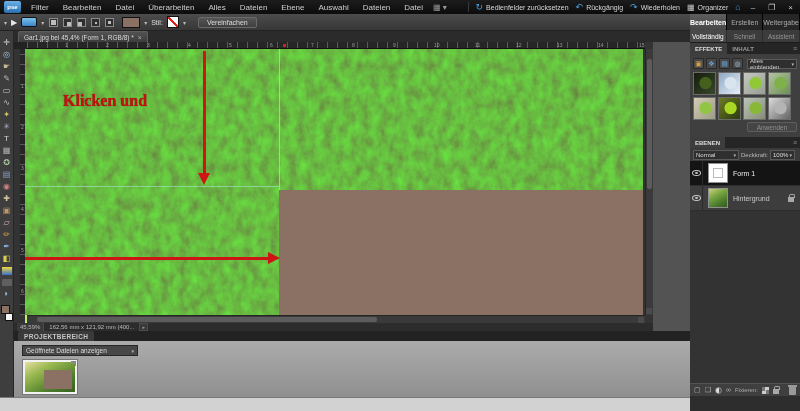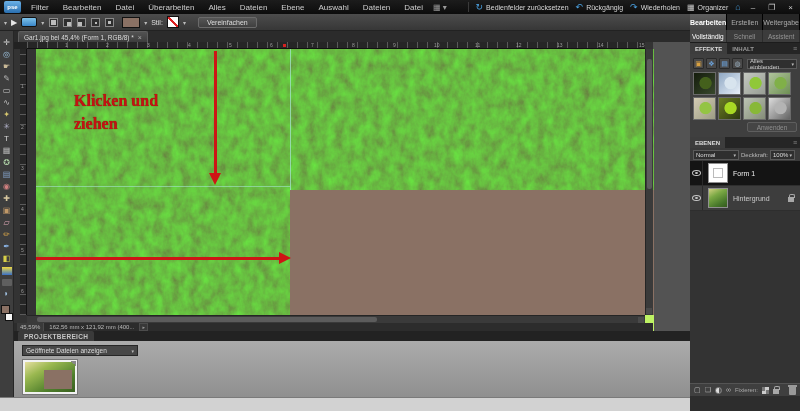--- a/index.html
+++ b/index.html
@@ -51,21 +51,21 @@
   .sw-fg{position:absolute;left:1px;top:1px;width:9px;height:9px;background:#8a7164;border:1px solid #111}
 
   
   .cwin{left:14px;top:42px;width:639px;height:289px;background:#333}
   .rcorner{left:0;top:0;width:13px;height:7px;background:#222}
   .ruler-h{left:13px;top:0;width:618px;height:7px;background:#262626 repeating-linear-gradient(90deg,#5a5a5a 0 1px,transparent 1px 10px);border-bottom:1px solid #111;overflow:hidden}
   .ruler-v{left:6px;top:7px;width:7px;height:266px;background:#262626 repeating-linear-gradient(0deg,#5a5a5a 0 1px,transparent 1px 10px);border-right:1px solid #111;overflow:hidden}
   .rnum{position:absolute;top:0;font-size:5px;color:#999}
   .ruler-v .rnum{left:1px}
   .gmark{position:absolute;top:2px;width:3px;height:3px;background:#d42222}
-  .cimg{left:22px;top:7px;width:618px;height:303px;overflow:hidden;background:#bef264}
+  .cimg{left:11px;top:7px;width:618px;height:303px;overflow:hidden;background:#bef264}
   .shape-rect{left:254px;top:141px;width:364px;height:125px;background:#8a7164}
   .guide-v{left:254px;top:0;width:1px;height:141px;background:rgba(160,224,196,.8)}
   .guide-h{left:0;top:137px;width:254px;height:1px;background:rgba(160,224,196,.65)}
   .arrv-line{left:178px;top:2px;width:3px;height:122px;background:#ce1515}
   .arrv-head{left:173px;top:124px;width:0;height:0;border-left:6px solid transparent;border-right:6px solid transparent;border-top:12px solid #ce1515}
   .arrh-line{left:0;top:208px;width:243px;height:3px;background:#ce1515}
   .arrh-head{left:243px;top:203px;width:0;height:0;border-top:6px solid transparent;border-bottom:6px solid transparent;border-left:12px solid #ce1515}
   .annot{left:38px;top:40px;font-family:"Liberation Serif",serif;font-weight:bold;font-size:16px;color:#c41212;line-height:1.45;text-shadow:0 0 1px #6d0808}
   .vscroll{left:631px;top:7px;width:8px;height:266px;background:#3a3a3a;border-left:1px solid #252525}
   .vthumb{position:absolute;left:1px;top:10px;width:5px;height:130px;background:#5c5c5c;border-radius:2px}
@@ -273,21 +273,20 @@
     </svg>
     <div class="abs shape-rect"></div>
     <div class="abs guide-v"></div>
     <div class="abs guide-h"></div>
     <div class="abs arrv-line"></div>
     <div class="abs arrv-head"></div>
     <div class="abs arrh-line"></div>
     <div class="abs arrh-head"></div>
     <div class="abs annot">
       <div>Klicken und</div>
-      <div>ziehen</div>
     </div>
   </div>
 
   <div class="abs vscroll">
     <span class="vthumb"></span>
     <span class="sbarend" style="top:auto;bottom:1px"></span>
   </div>
   <div class="abs hscroll">
     <span class="hthumb"></span>
     <span class="sbarend"></span>

